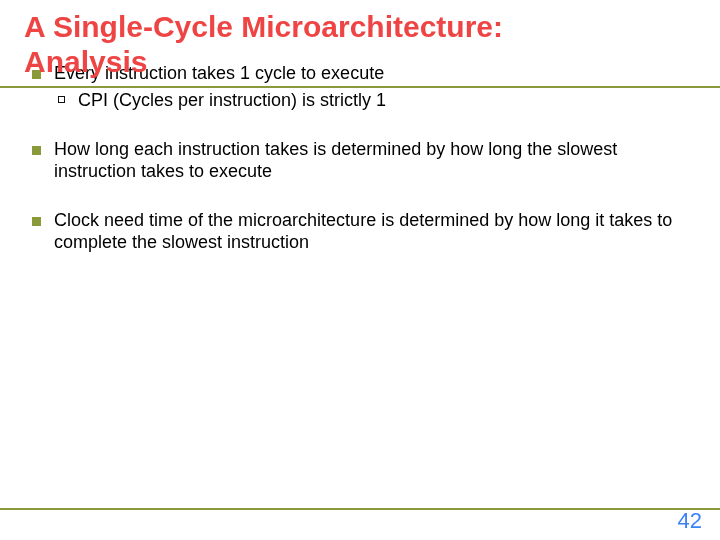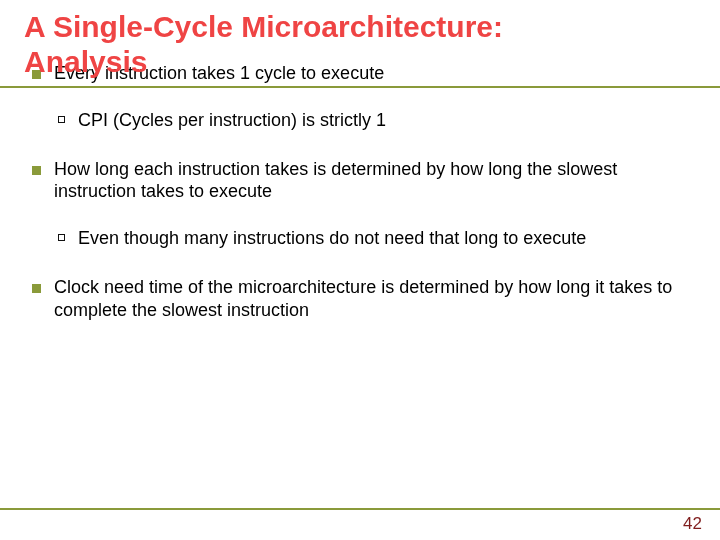--- a/index.html
+++ b/index.html
@@ -60,21 +60,21 @@
     width: 9px;
     height: 9px;
     background: #8a9a3a;
   }
   .l2 {
     position: relative;
     padding-left: 22px;
     margin-left: 28px;
     font-size: 18px;
     color: #000;
-    margin-top: 24px;
+    margin-top: 4px;
     margin-bottom: 8px;
     line-height: 1.3;
   }
   .l2::before {
     content: "";
     position: absolute;
     left: 2px;
     top: 7px;
     width: 7px;
     height: 7px;
@@ -87,22 +87,22 @@
     left: 0;
     right: 0;
     bottom: 30px;
     height: 2px;
     background: #8a9a3a;
   }
   .pagenum {
     position: absolute;
     right: 18px;
     bottom: 6px;
-    font-size: 17px;
-    color: #7f1d1d;
+    font-size: 22px;
+    color: #3b82f6;
   }
 </style>
 </head>
 <body>
 
 <div class="slide">
 
   <div class="title">
     <div>A Single-Cycle Microarchitecture:</div>
     <div class="title-line2">Analysis</div>
@@ -112,21 +112,20 @@
 
   <div class="content">
 
     <div class="block">
       <div class="l1">Every instruction takes 1 cycle to execute</div>
       <div class="l2">CPI (Cycles per instruction) is strictly 1</div>
     </div>
 
     <div class="block">
       <div class="l1">How long each instruction takes is determined by how long the slowest instruction takes to execute</div>
-      <div class="l2">Even though many instructions do not need that long to execute</div>
     </div>
 
     <div class="block">
       <div class="l1">Clock need time of the microarchitecture is determined by how long it takes to complete the slowest instruction</div>
     </div>
 
   </div>
 
   <div class="footer-rule"></div>
   <div class="pagenum">42</div>

